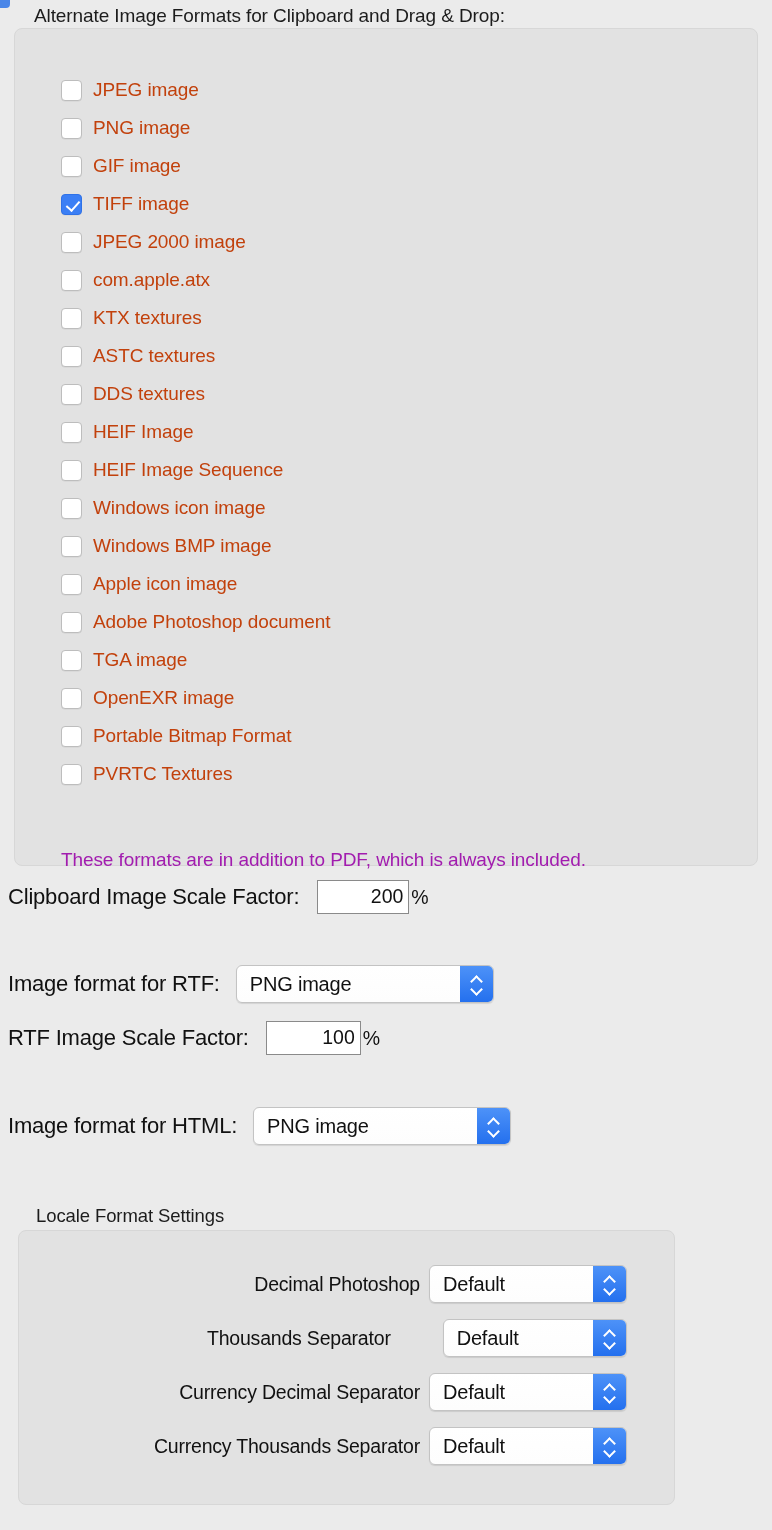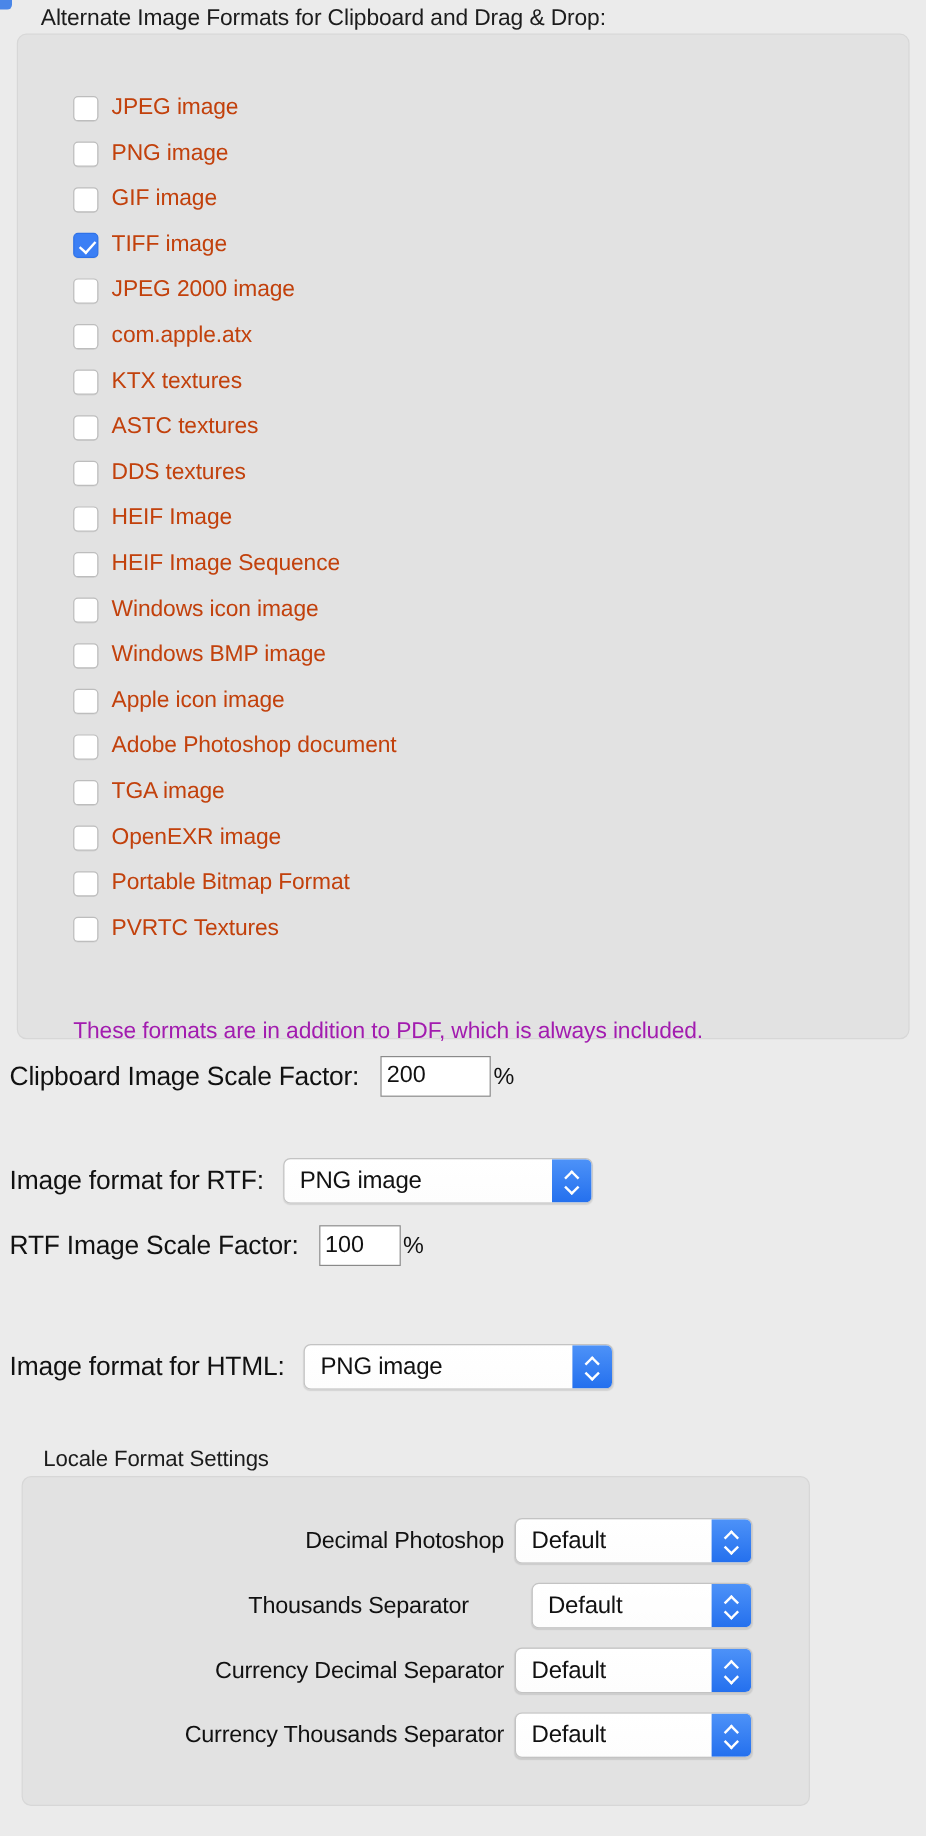--- a/index.html
+++ b/index.html
@@ -126,20 +126,21 @@
     color: #111111;
   }
 
   
   .numfield {
     background: #ffffff;
     border: 1.5px solid #8a8a8a;
     height: 34px;
     font-size: 19.5px;
     color: #111111;
+    text-align: right;
     line-height: 31px;
     padding: 0 5px 0 4px;
   }
 
   .pct {
     font-size: 19.5px;
     color: #111111;
     margin-left: 2px;
   }
 
@@ -327,25 +328,25 @@
     <span class="popup-value">PNG image</span>
     <span class="popup-arrows">
       <span class="chev up"></span>
       <span class="chev down"></span>
     </span>
   </span>
 </div>
 
 <div class="field-row" style="left:8px; top:1021px;">
   <span class="row-label">RTF Image Scale Factor:</span>
-  <span class="numfield" style="width:68px; margin-left:17px;">100</span>
+  <span class="numfield" style="width:95px; margin-left:17px;">100</span>
   <span class="pct">%</span>
 </div>
 
-<div class="field-row" style="left:8px; top:1107px;margin-top:13px;">
+<div class="field-row" style="left:8px; top:1107px;">
   <span class="row-label">Image format for HTML:</span>
   <span class="popup" style="width:258px; margin-left:16px;">
     <span class="popup-value">PNG image</span>
     <span class="popup-arrows">
       <span class="chev up"></span>
       <span class="chev down"></span>
     </span>
   </span>
 </div>
 

